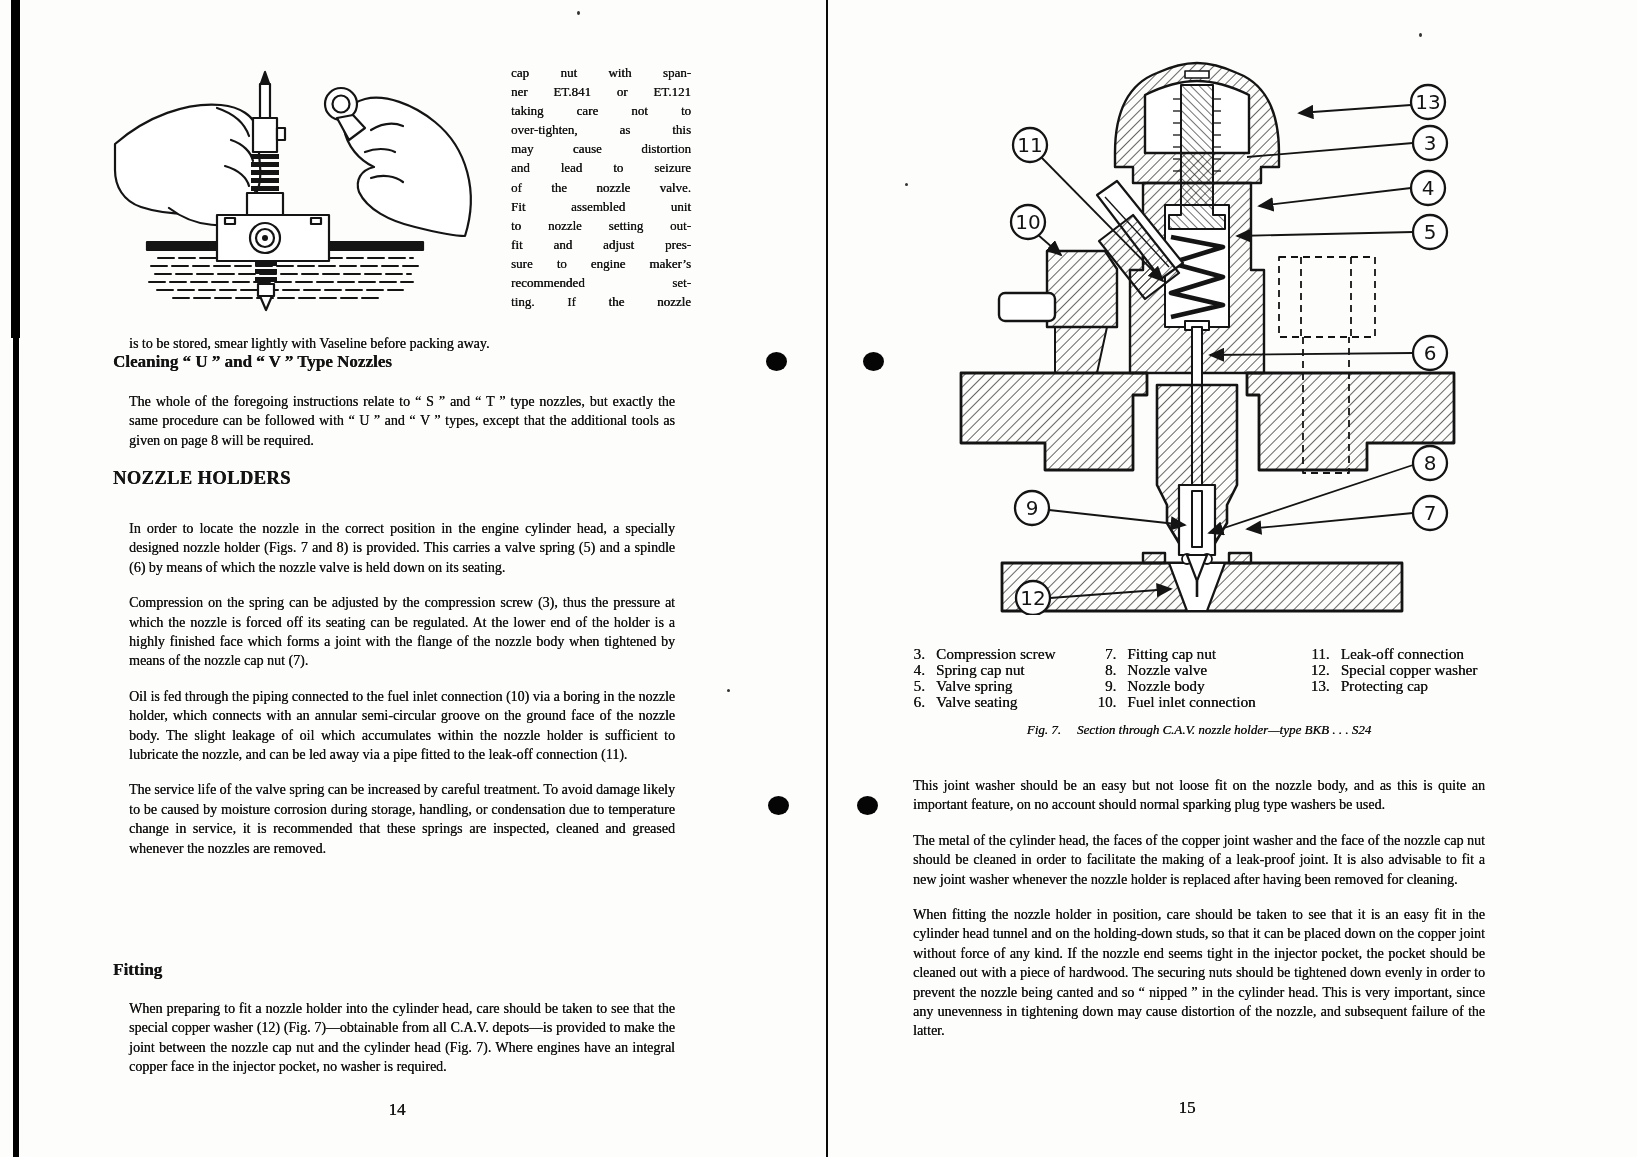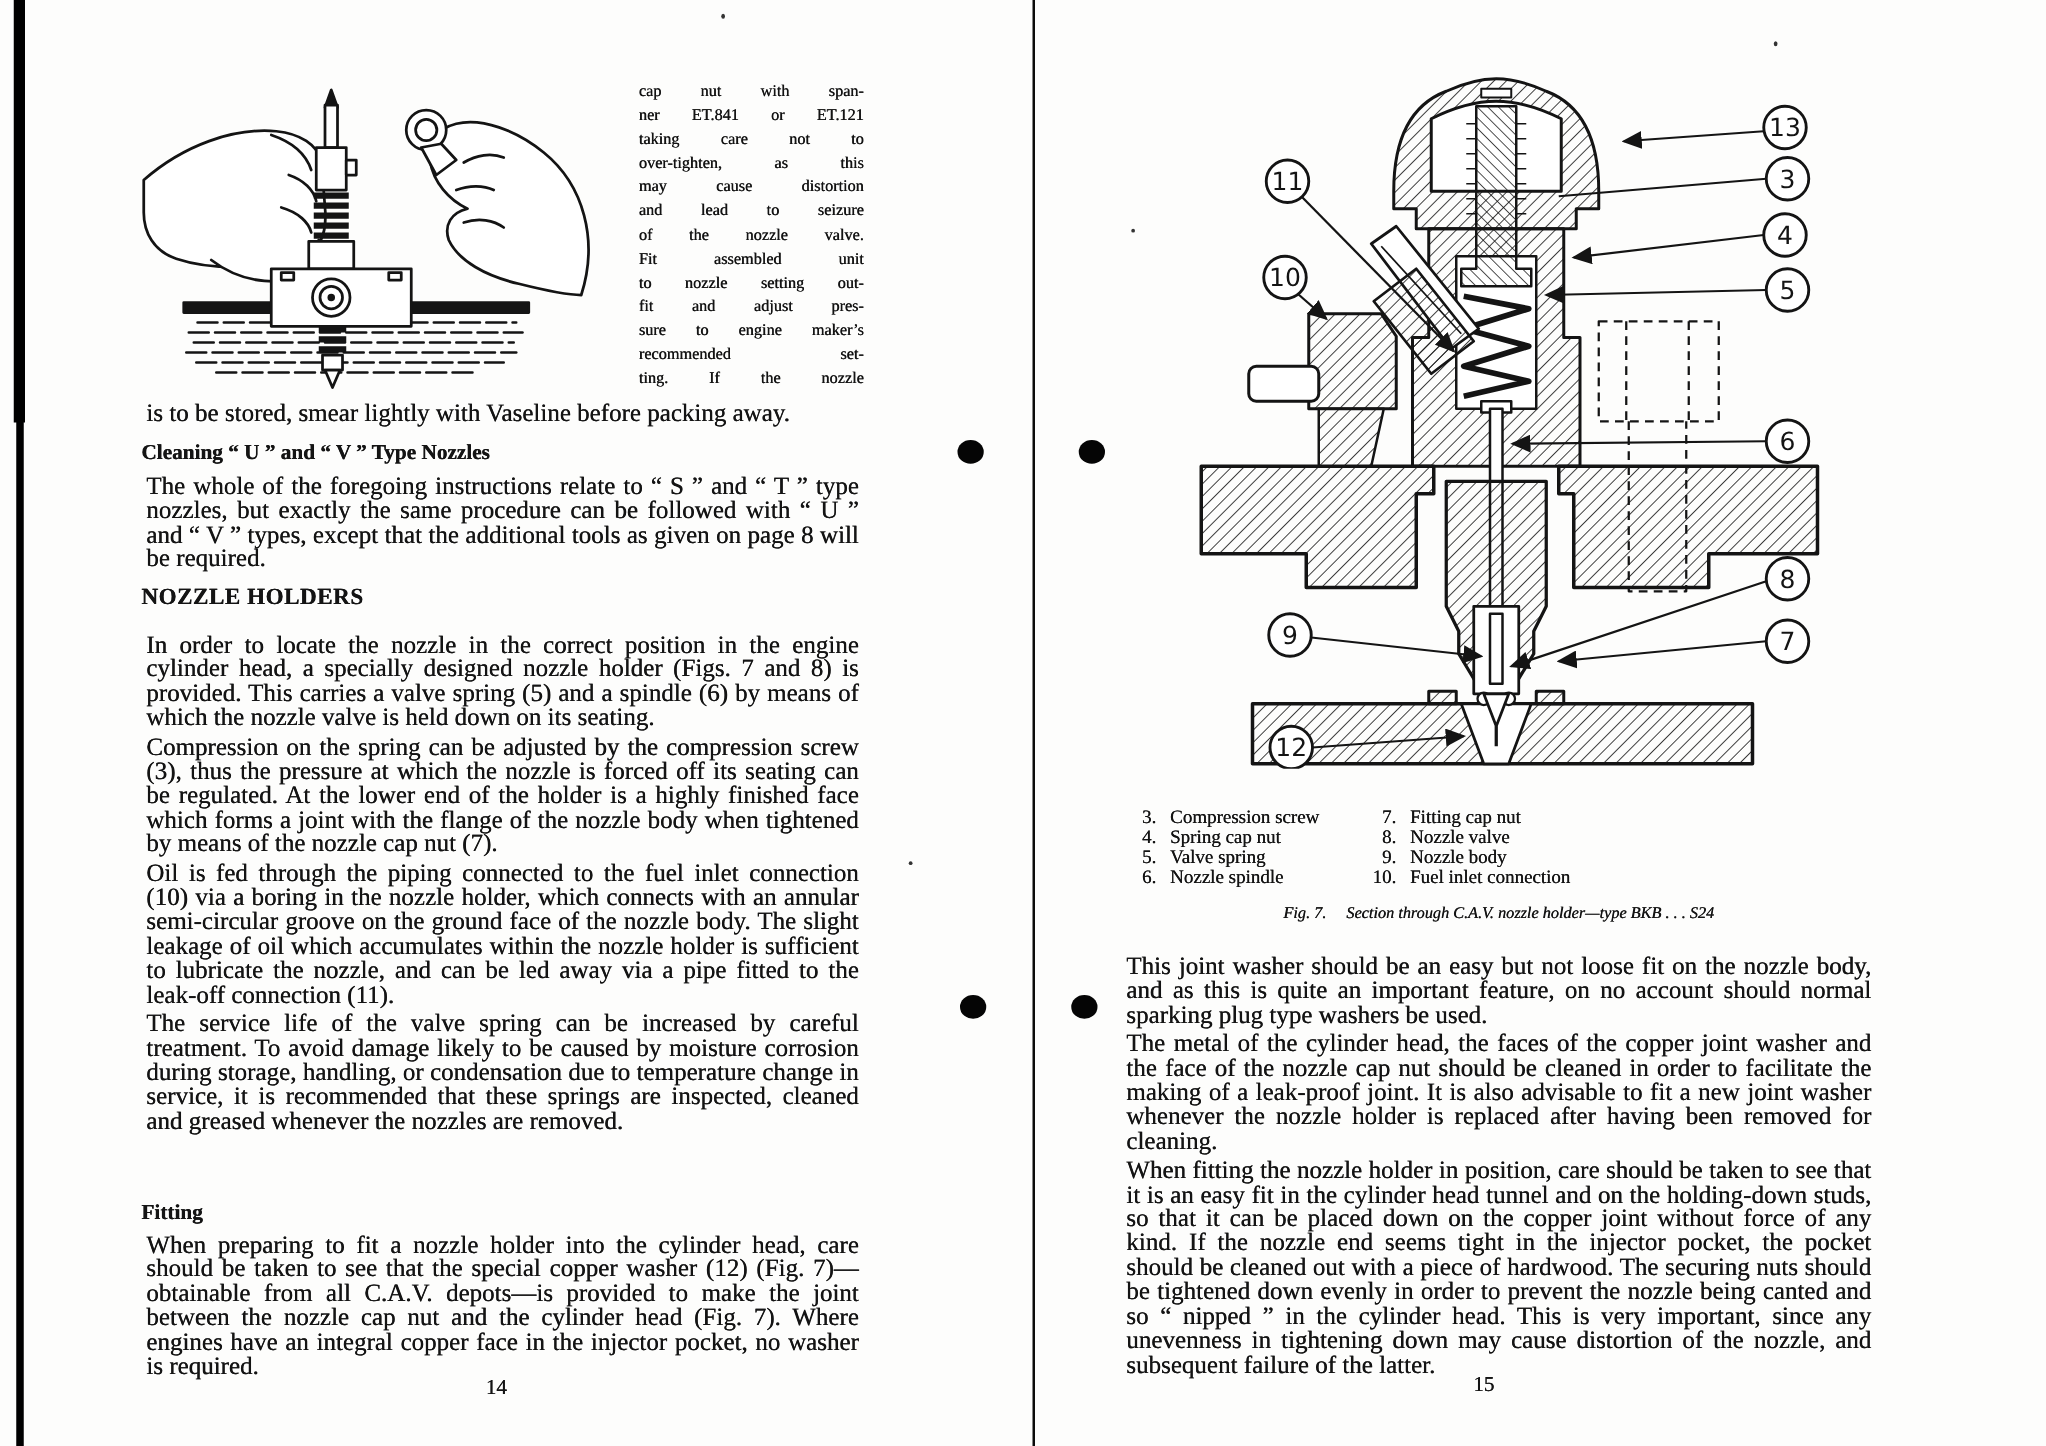--- a/index.html
+++ b/index.html
@@ -4,21 +4,21 @@
 <style>
   html,body{margin:0;padding:0}
   body{
     width:1637px;height:1157px;position:relative;background:#fdfdfc;
     font-family:"Liberation Serif", serif;color:#141414;overflow:hidden;
   }
   .page{position:absolute;top:0}
   #left-page{left:113px;width:578px}
   #right-page{left:897px;width:604px}
   .abs{position:absolute}
-  p{margin:4px;text-align:justify;font-size:20px;line-height:19.4px;text-shadow:0.25px 0 0 #141414}
+  p{margin:16px;text-align:justify;font-size:14px;line-height:19.4px;text-shadow:0.25px 0 0 #141414}
   .col-text{
     white-space:pre-line;text-align:justify;text-align-last:justify;
     font-size:13px;line-height:19.1px;text-shadow:0.3px 0 0 #141414;
   }
   .h-sub{font-weight:bold;font-size:17px;line-height:20px;text-shadow:0.3px 0 0 #141414}
   .h-main{font-weight:bold;font-size:18.5px;letter-spacing:0.4px;line-height:21px;text-shadow:0.3px 0 0 #141414}
   .pagenum{font-size:17px;text-align:center;width:44px;text-shadow:0.25px 0 0 #141414}
   
   .legend{display:flex;font-size:15.2px;line-height:16.1px;text-shadow:0.25px 0 0 #141414}
   .lcol{display:flex;flex-direction:column}
@@ -284,39 +284,53 @@
       <div class="lrow">
           <span class="lnum">4.</span>
           <span class="llab">Spring cap nut</span>
         </div>
       <div class="lrow">
           <span class="lnum">5.</span>
           <span class="llab">Valve spring</span>
         </div>
       <div class="lrow">
           <span class="lnum">6.</span>
-          <span class="llab">Nozzle spindle</span>
+          <span class="llab">Valve seating</span>
         </div>
     </div>
     <div class="lcol lcol-2">
       <div class="lrow">
           <span class="lnum">7.</span>
           <span class="llab">Fitting cap nut</span>
         </div>
       <div class="lrow">
           <span class="lnum">8.</span>
           <span class="llab">Nozzle valve</span>
         </div>
       <div class="lrow">
           <span class="lnum">9.</span>
           <span class="llab">Nozzle body</span>
         </div>
       <div class="lrow">
           <span class="lnum">10.</span>
           <span class="llab">Fuel inlet connection</span>
+        </div>
+    </div>
+    <div class="lcol lcol-3">
+      <div class="lrow">
+          <span class="lnum">11.</span>
+          <span class="llab">Leak-off connection</span>
+        </div>
+      <div class="lrow">
+          <span class="lnum">12.</span>
+          <span class="llab">Special copper washer</span>
+        </div>
+      <div class="lrow">
+          <span class="lnum">13.</span>
+          <span class="llab">Protecting cap</span>
         </div>
     </div>
   </div>
 
   <div class="abs caption" style="left:0;top:722px;width:604px">
     <span class="cap-label">Fig. 7.</span><span>Section through C.A.V. nozzle holder—type BKB . . . S24</span>
   </div>
 
   <div class="abs" style="left:0;top:760px;width:604px">
     <p>This joint washer should be an easy but not loose fit on the nozzle body, and as this is quite an important feature, on no account should normal sparking plug type washers be used.</p>

